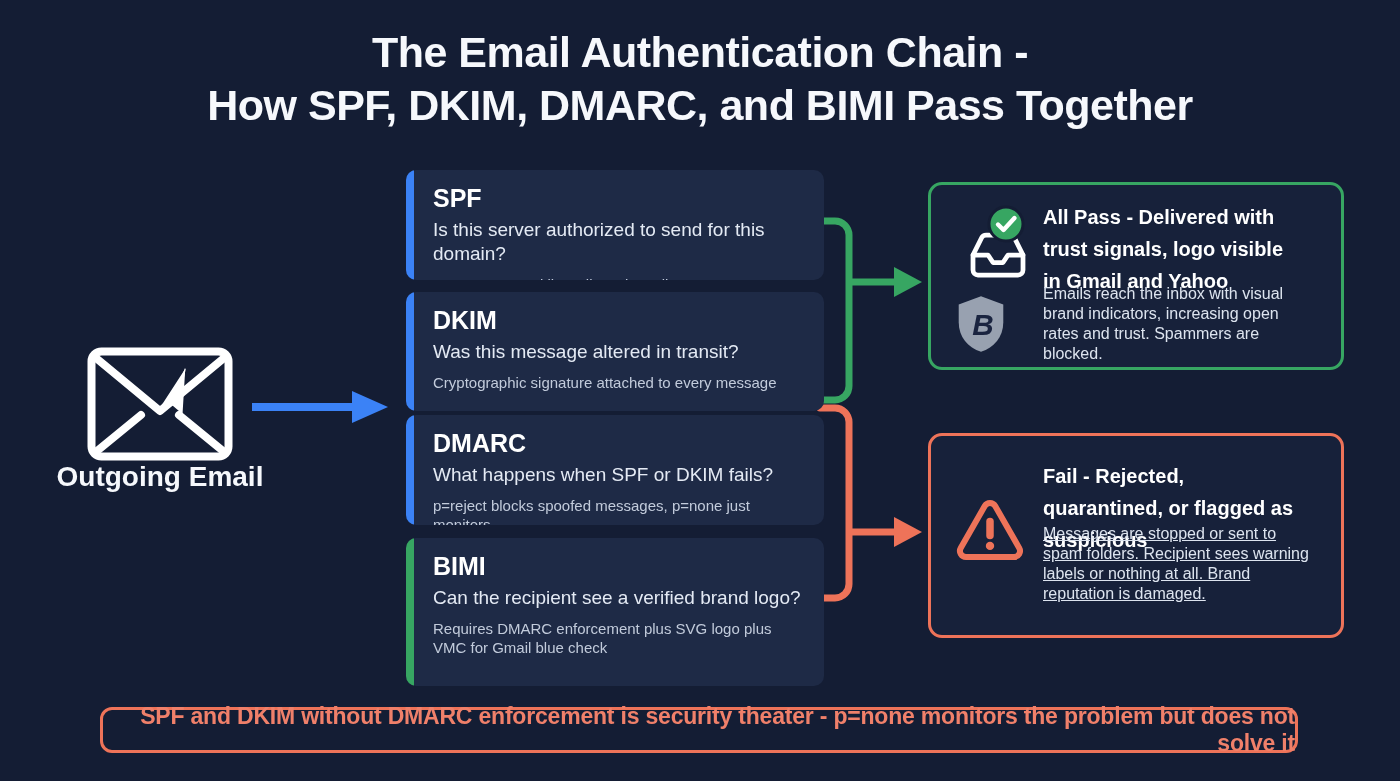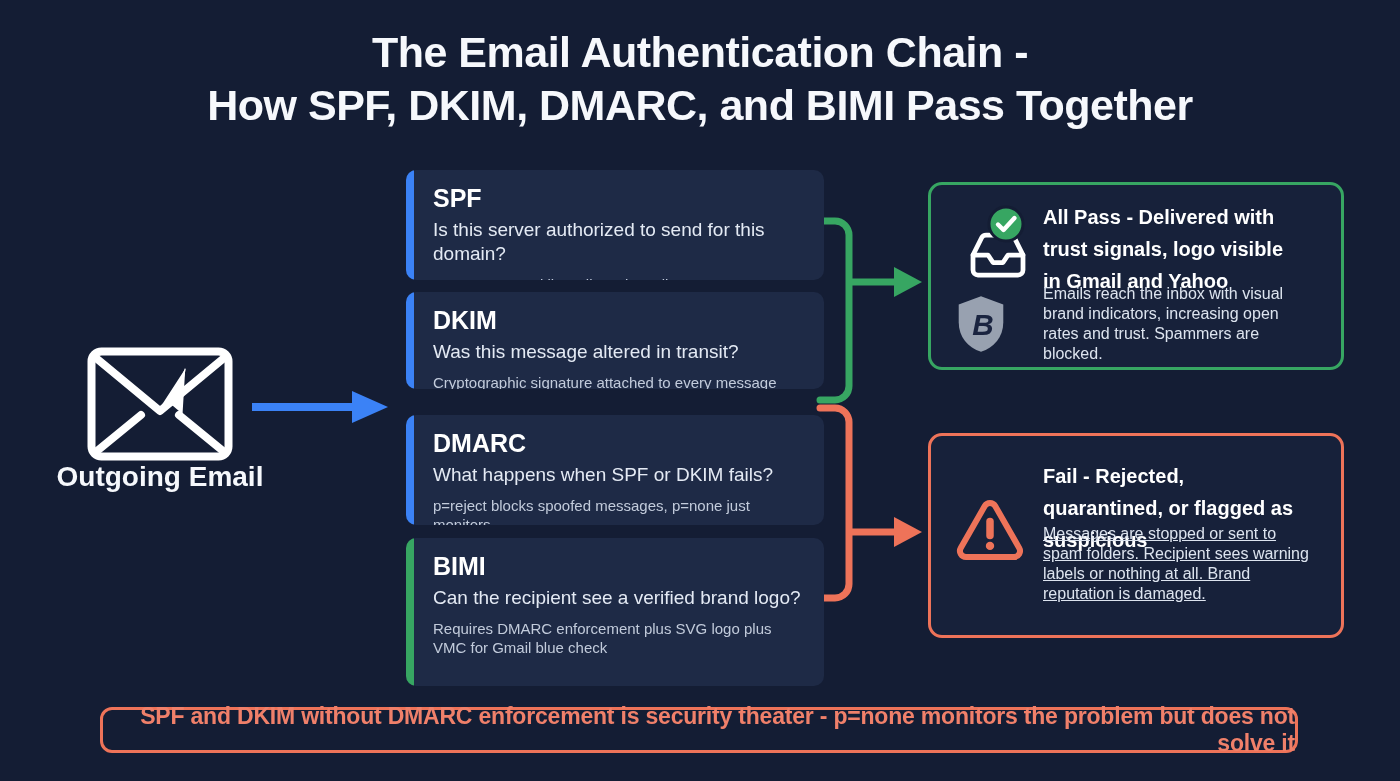--- a/index.html
+++ b/index.html
@@ -25,21 +25,21 @@
   
   .card{position:absolute;left:400px;width:418px;background:var(--card);
     border-radius:10px;overflow:hidden;box-sizing:border-box;
     padding:13px 20px 12px 27px;margin-left:6px;}
   .card .accent{position:absolute;left:0;top:0;bottom:0;width:8px;background:var(--blue);}
   .card.bimi .accent{background:var(--green);}
   .card-title{font-size:25px;font-weight:800;color:#ffffff;line-height:30px;}
   .card-question{margin-top:5px;font-size:19px;color:var(--inkSoft);line-height:24px;}
   .card-detail{margin-top:9px;font-size:15px;color:var(--inkMut);line-height:19px;}
   .card.spf{top:170px;height:110px;}
-  .card.dkim{top:292px;height:97px;}
+  .card.dkim{top:292px;height:119px;}
   .card.dmarc{top:415px;height:110px;}
   .card.bimi{top:538px;height:148px;}
   
   .outcome{position:absolute;left:928px;width:416px;border-radius:14px;box-sizing:border-box;
     background:rgba(44,62,100,0.14);}
   .outcome.pass{top:182px;height:188px;border:3px solid var(--green);}
   .outcome.fail{top:433px;height:205px;border:3px solid var(--orange);}
   .outcome-title{position:absolute;left:112px;font-size:20px;font-weight:800;
     line-height:32px;color:#ffffff;width:260px;}
   .outcome-body{position:absolute;left:112px;font-size:16px;line-height:20px;

